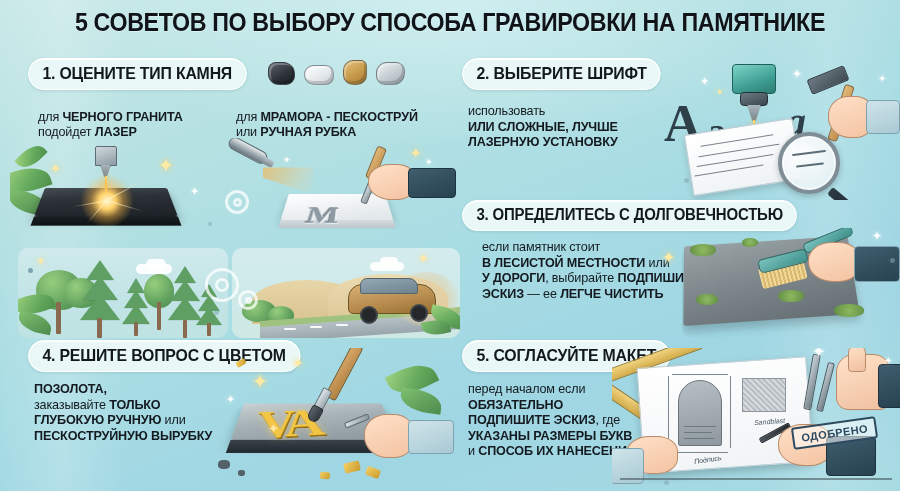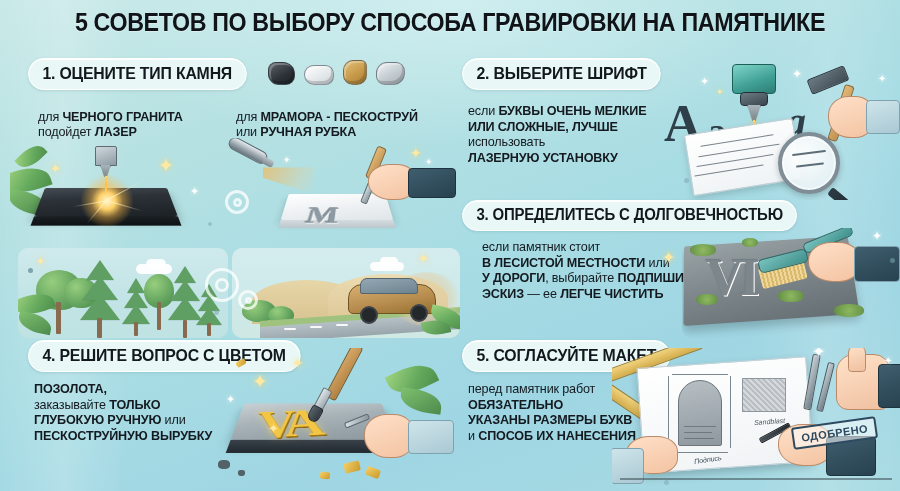--- a/index.html
+++ b/index.html
@@ -373,23 +373,22 @@
     <div class="gear" style="left:0px;top:52px;width:24px;height:24px;"></div>
     <div class="star4" style="left:185px;top:8px;font-size:14px;">✦</div>
     <div class="star4 w" style="left:200px;top:20px;font-size:9px;">✦</div>
     <div class="star4 w" style="left:58px;top:18px;font-size:9px;">✦</div>
   </div>
 
   <div class="card" style="left:462px;top:58px;width:432px;height:140px;">
     <div class="pill" style="position:absolute;left:0;top:0;">2. ВЫБЕРИТЕ ШРИФТ</div>
 
     <div class="copy" style="position:absolute;left:6px;top:46px;width:230px;line-height:1.25;">
-      <div><span class="lt">если </span><b>БУКВЫ ОЧЕНЬ МЕЛКИЕ</b></div>
+      <div><span class="lt">использовать</span></div>
       <div><b>ИЛИ СЛОЖНЫЕ, ЛУЧШЕ</b></div>
-      <div><span class="lt">использовать</span></div>
       <div><b>ЛАЗЕРНУЮ УСТАНОВКУ</b></div>
     </div>
   </div>
 
   <div class="scene" style="left:660px;top:60px;width:240px;height:140px;">
     <div class="glyph" style="left:4px;top:34px;font-size:52px;color:#2f3f4a;text-shadow:none;">A</div>
     <div class="glyph" style="left:48px;top:50px;font-size:36px;color:#2f3f4a;text-shadow:none;">a</div>
     <div class="glyph" style="left:126px;top:38px;font-size:40px;color:#2f3f4a;text-shadow:none;font-style:italic;">a</div>
 
     <div class="laser-box" style="left:72px;top:4px;width:44px;height:30px;"></div>
@@ -426,21 +425,20 @@
     <div class="copy" style="position:absolute;left:20px;top:40px;width:240px;line-height:1.25;">
       <div><span class="lt">если памятник стоит</span></div>
       <div><b>В ЛЕСИСТОЙ МЕСТНОСТИ</b><span class="lt"> или</span></div>
       <div><b>У ДОРОГИ</b><span class="lt">, выбирайте </span><b>ПОДПИШИТЕ</b></div>
       <div><b>ЭСКИЗ</b><span class="lt"> — ее </span><b>ЛЕГЧЕ ЧИСТИТЬ</b></div>
     </div>
   </div>
 
   <div class="scene" style="left:682px;top:228px;width:218px;height:110px;">
     <div class="slab-moss" style="left:2px;top:10px;width:170px;height:82px;transform:perspective(300px) rotateX(16deg) rotate(-4deg);"></div>
-    <div class="glyph" style="left:24px;top:20px;font-size:52px;color:#7d868a;letter-spacing:-4px;">VI</div>
     <div class="moss" style="left:8px;top:16px;width:26px;height:12px;"></div>
     <div class="moss" style="left:14px;top:66px;width:22px;height:11px;"></div>
     <div class="moss" style="left:96px;top:62px;width:26px;height:12px;"></div>
     <div class="moss" style="left:152px;top:76px;width:30px;height:13px;"></div>
     <div class="moss" style="left:60px;top:10px;width:16px;height:9px;"></div>
 
     <div class="bristles" style="left:78px;top:36px;width:46px;height:20px;transform:rotate(-14deg);"></div>
     <div class="brush-body" style="left:76px;top:26px;width:50px;height:14px;transform:rotate(-14deg);"></div>
     <div class="brush-body" style="left:120px;top:6px;width:52px;height:11px;transform:rotate(-22deg);"></div>
     <div class="hand" style="left:126px;top:14px;width:52px;height:40px;"></div>
@@ -555,22 +553,23 @@
     <div class="star4" style="left:56px;top:24px;font-size:19px;">✦</div>
     <div class="star4" style="left:96px;top:8px;font-size:14px;">✦</div>
     <div class="star4 w" style="left:30px;top:46px;font-size:11px;">✦</div>
     <div class="star4" style="left:72px;top:74px;font-size:13px;">✦</div>
   </div>
 
   <div class="card" style="left:462px;top:340px;width:432px;height:150px;">
     <div class="pill" style="position:absolute;left:0;top:0;">5. СОГЛАСУЙТЕ МАКЕТ</div>
 
     <div class="copy" style="position:absolute;left:6px;top:42px;width:190px;line-height:1.24;">
-      <div><span class="lt">перед памятник работ</span></div>
+      <div><span class="lt">перед началом если</span></div>
       <div><b>ОБЯЗАТЕЛЬНО</b></div>
+      <div><b>ПОДПИШИТЕ ЭСКИЗ</b><span class="lt">, где</span></div>
       <div><b>УКАЗАНЫ РАЗМЕРЫ БУКВ</b></div>
       <div><span class="lt">и </span><b>СПОСОБ ИХ НАНЕСЕНИЯ</b></div>
     </div>
   </div>
 
   <div class="scene" style="left:612px;top:348px;width:288px;height:142px;">
     <div class="ruler" style="left:-14px;top:6px;width:106px;height:13px;transform:rotate(-20deg);"></div>
     <div class="ruler" style="left:-28px;top:56px;width:110px;height:13px;transform:rotate(34deg);"></div>
 
     <div class="sheet" style="left:28px;top:14px;width:170px;height:106px;transform:rotate(-4deg);"></div>

